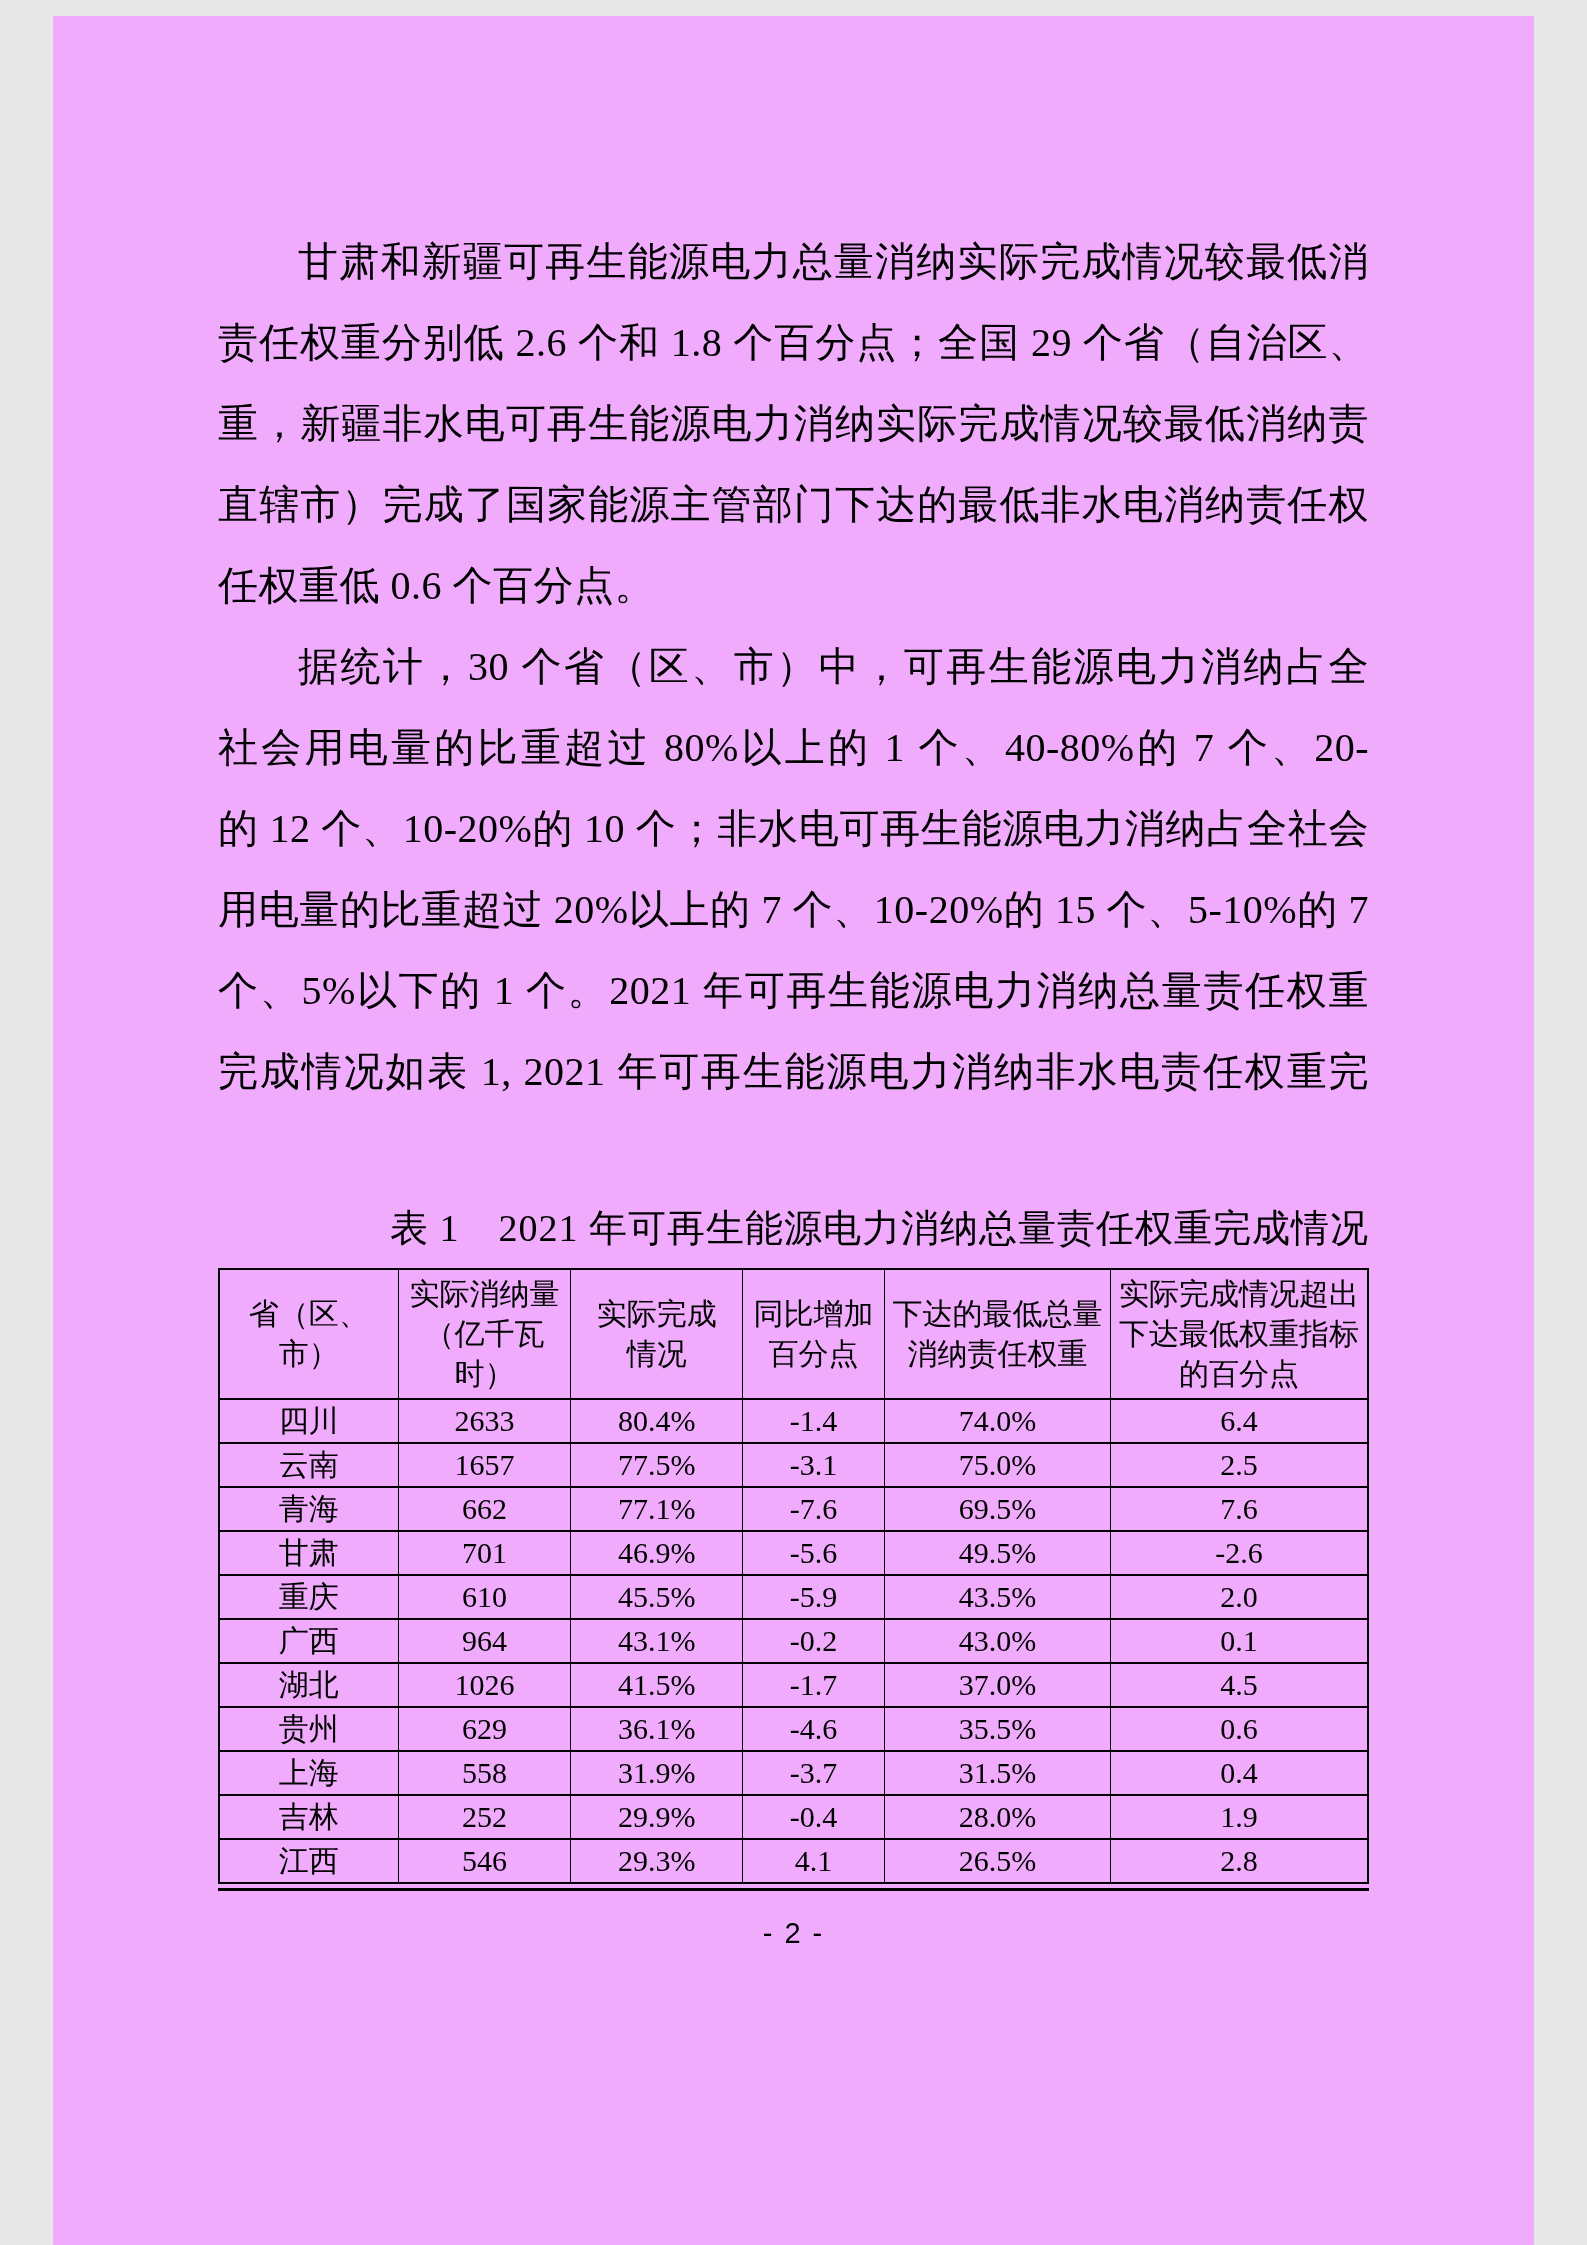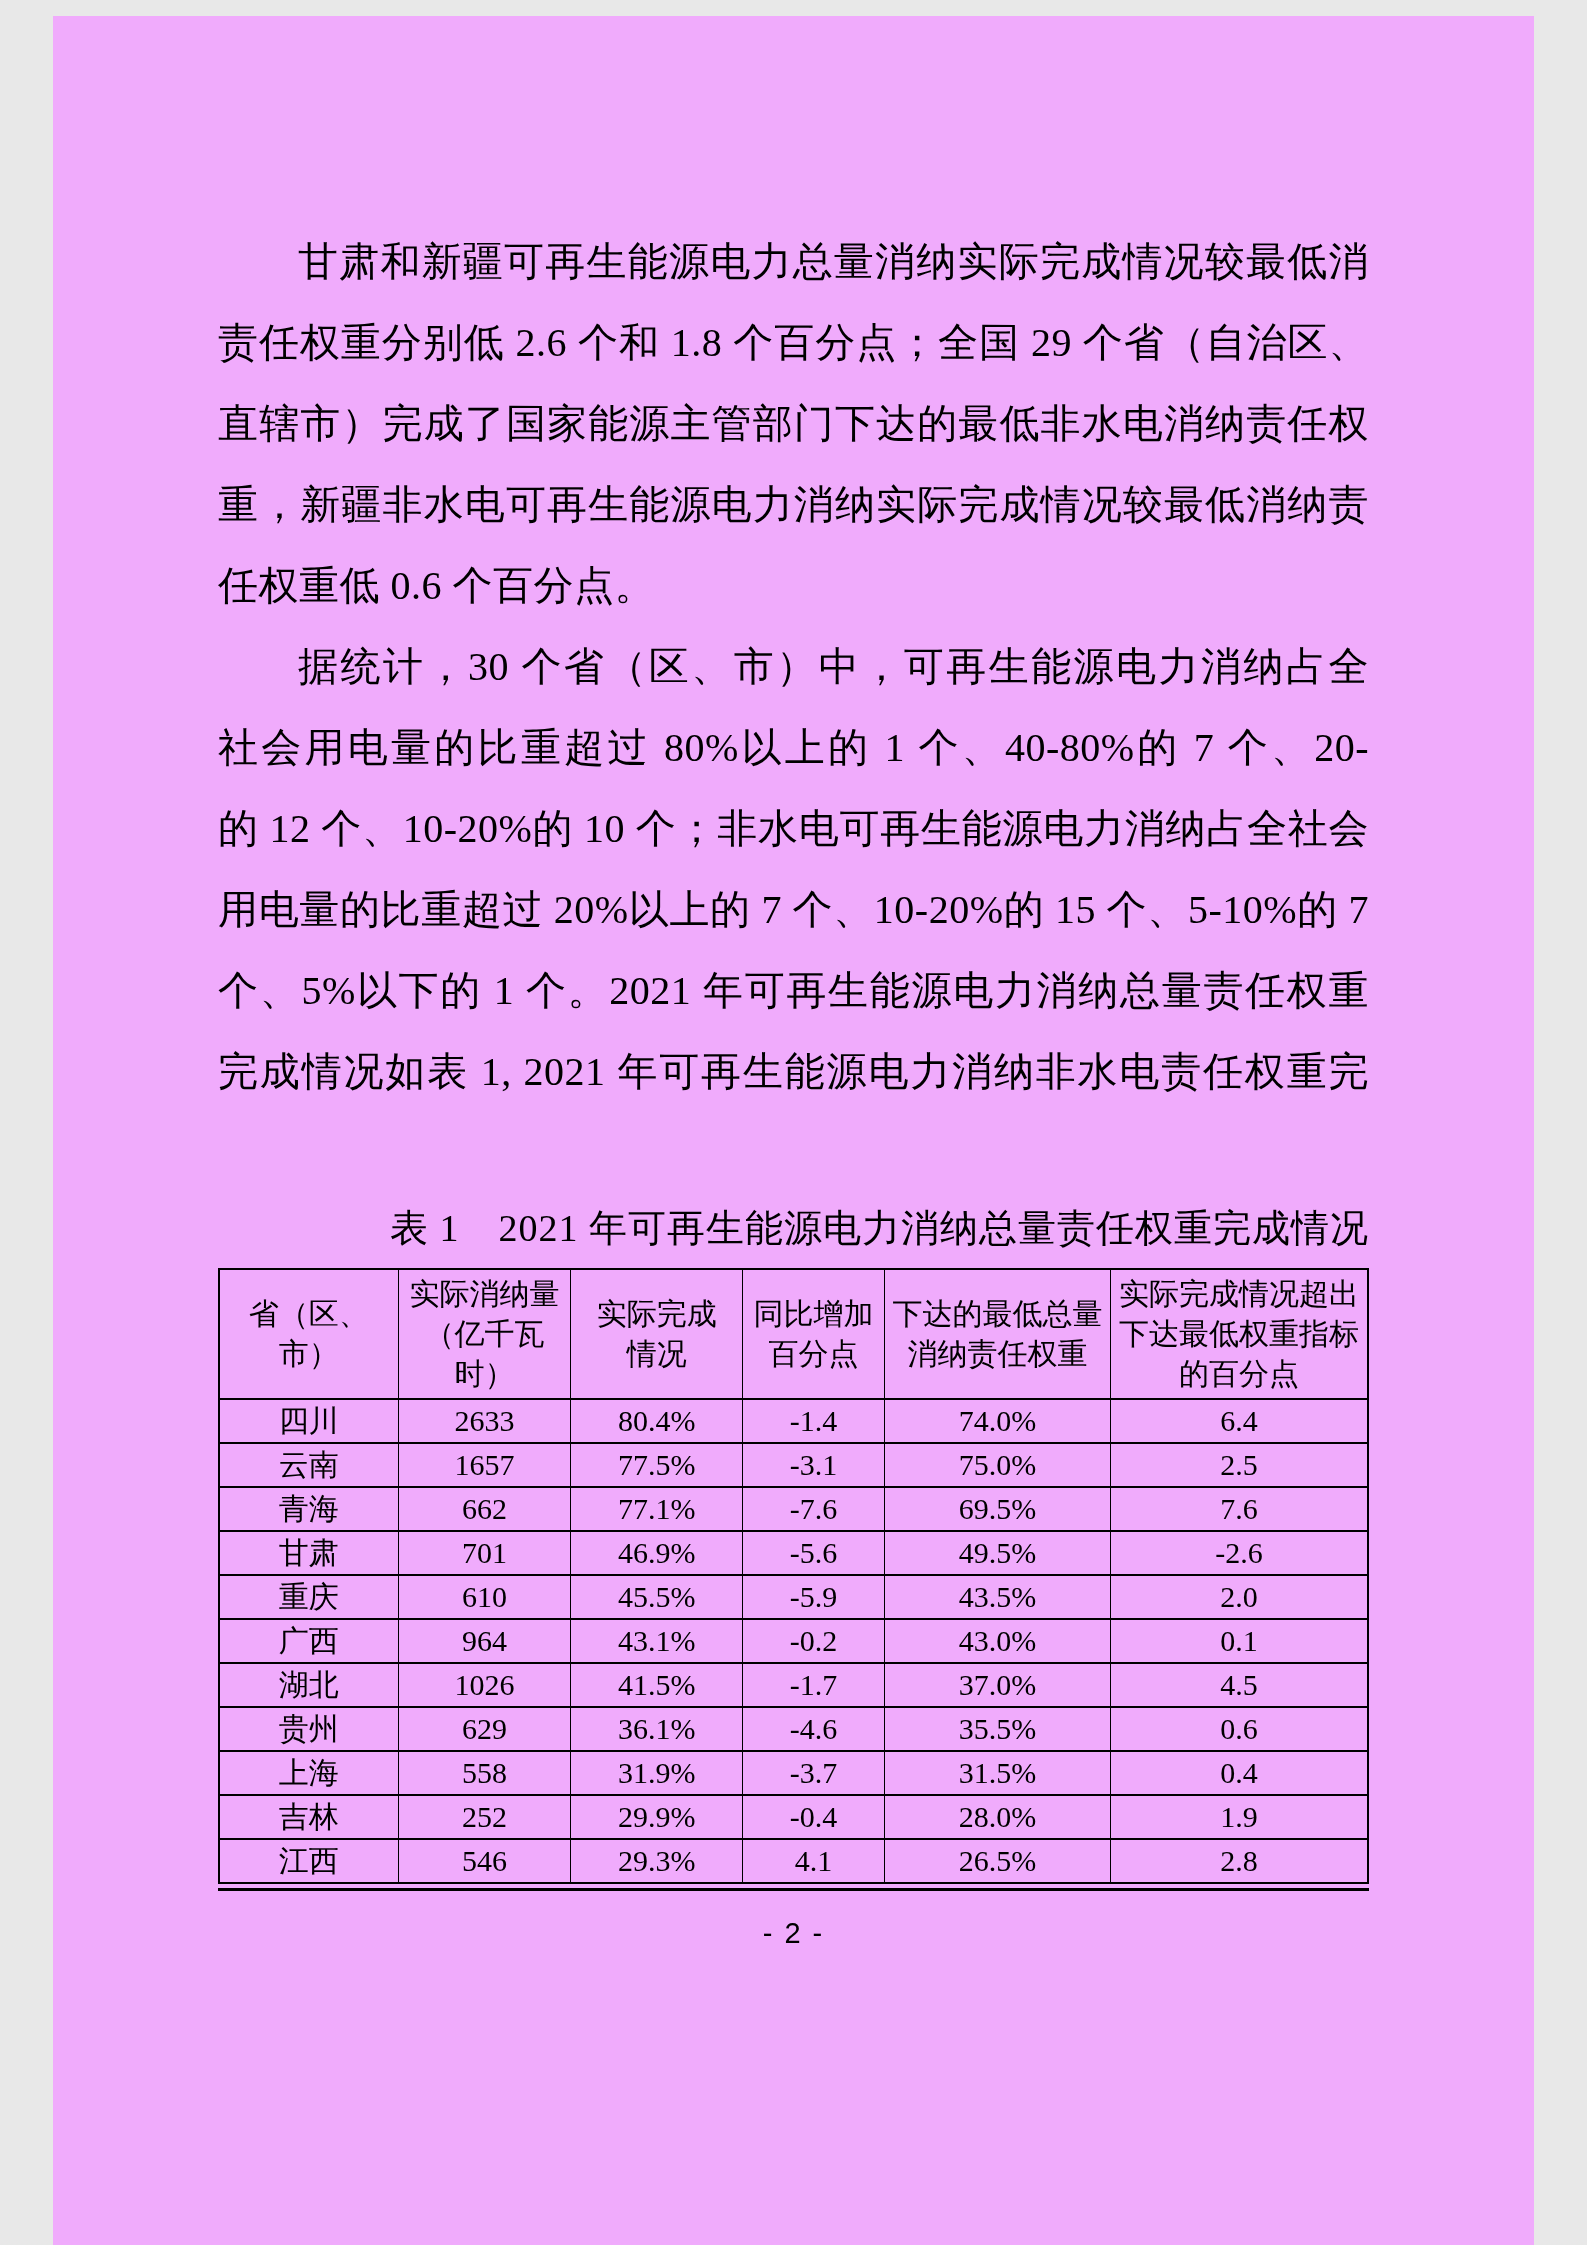--- a/index.html
+++ b/index.html
@@ -50,22 +50,22 @@
 </style>
 </head>
 <body>
 
 <div class="page">
   <div class="content">
 
     <div class="para">
       <div class="tline start">甘肃和新疆可再生能源电力总量消纳实际完成情况较最低消纳</div>
       <div class="tline">责任权重分别低 2.6 个和 1.8 个百分点；全国 29 个省（自治区、</div>
+      <div class="tline">重，新疆非水电可再生能源电力消纳实际完成情况较最低消纳责</div>
       <div class="tline">直辖市）完成了国家能源主管部门下达的最低非水电消纳责任权</div>
-      <div class="tline">重，新疆非水电可再生能源电力消纳实际完成情况较最低消纳责</div>
       <div class="tline end">任权重低 0.6 个百分点。</div>
     </div>
 
     <div class="para">
       <div class="tline start">据统计，30 个省（区、市）中，可再生能源电力消纳占全</div>
       <div class="tline">社会用电量的比重超过 80%以上的 1 个、40-80%的 7 个、20-40%</div>
       <div class="tline">的 12 个、10-20%的 10 个；非水电可再生能源电力消纳占全社会</div>
       <div class="tline">用电量的比重超过 20%以上的 7 个、10-20%的 15 个、5-10%的 7</div>
       <div class="tline">个、5%以下的 1 个。2021 年可再生能源电力消纳总量责任权重</div>
       <div class="tline">完成情况如表 1, 2021 年可再生能源电力消纳非水电责任权重完</div>

